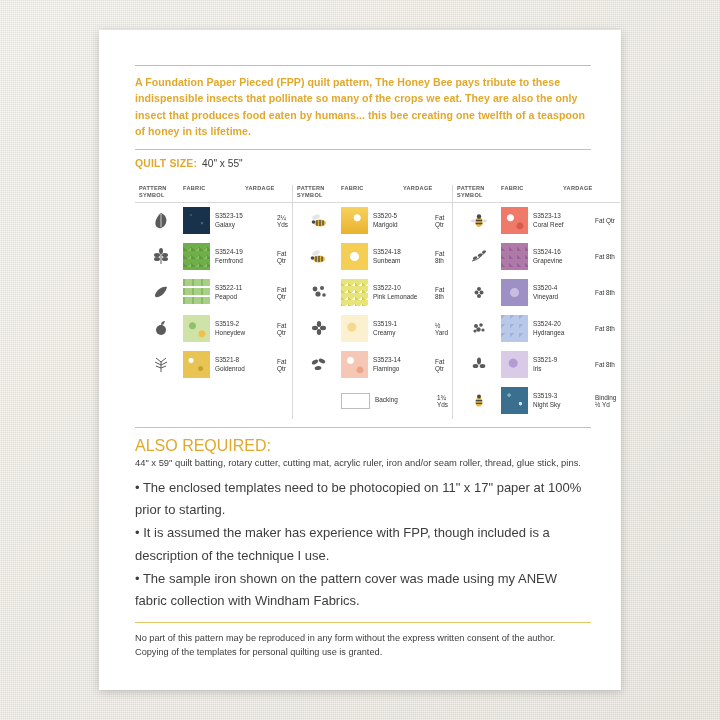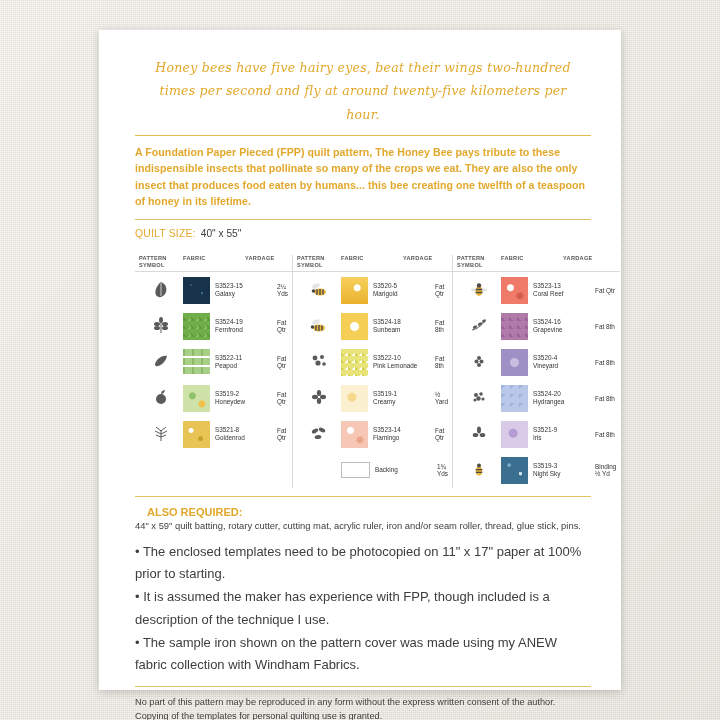--- a/index.html
+++ b/index.html
@@ -39,21 +39,21 @@
   .intro{
     color:#e2a82b;
     font-size:10.6px;
     font-weight:bold;
     line-height:1.55;
     letter-spacing:.05px;
   }
 
   .linerow{display:flex;gap:5px;align-items:baseline;}
   .label{
-    color:#e2a82b;font-weight:normal;font-size:10.4px;letter-spacing:.2px;
+    color:#e2a82b;font-weight:bold;font-size:10.4px;letter-spacing:.2px;
   }
   .val{color:#3d3d3d;font-size:10.2px;}
   .fabreq{color:#3d3d3d;font-size:9.5px;line-height:1.5;}
 
   
   .tbl{margin-top:11px;display:flex;gap:0;}
   .col{flex:1;}
   .col + .col{border-left:1px solid #d9d9d9;}
   .hdr{
     display:flex;font-size:5.6px;color:#555;font-weight:bold;
@@ -68,36 +68,35 @@
   .sym{width:44px;display:flex;align-items:center;justify-content:center;}
   .sym svg{display:block;}
   .swatch{
     width:27px;height:27px;border:0;flex:none;margin-right:5px;
   }
   .fabtxt{width:62px;font-size:6.4px;color:#333;line-height:1.35;}
   .yd{flex:1;font-size:6.4px;color:#333;}
   .fabcell{display:flex;align-items:center;}
   .blankbox{width:27px;height:14px;border:1px solid #bdbdbd;margin-right:5px;}
 
-  .also{color:#e2a82b;font-weight:bold;font-size:11px;margin-top:9px;margin-left:12px;}
+  .also{color:#e2a82b;font-weight:normal;font-size:16px;margin-top:9px;}
   .body{color:#3d3d3d;font-size:9.4px;line-height:1.6;}
   .bullets{color:#3d3d3d;font-size:13px;line-height:1.75;margin-top:7px;}
 
   .legal{color:#3d3d3d;font-size:9.2px;line-height:1.55;}
   .legal2{color:#3d3d3d;font-size:9.2px;line-height:1.55;margin-top:8px;}
 </style>
 </head>
 <body>
 
 <div class="bg"></div>
 
 <div class="sheet">
   <div class="inner">
 
-    <div class="headline">Honey bees have five hairy eyes, beat their wings two-hundred times per second and fly at around twenty-five kilometers per hour.</div>
 
     <div class="rule"></div>
 
     <div class="intro">A Foundation Paper Pieced (FPP) quilt pattern, The Honey Bee pays tribute to these indispensible insects that pollinate so many of the crops we eat. They are also the only insect that produces food eaten by humans... this bee creating one twelfth of a teaspoon of honey in its lifetime.</div>
 
     <div class="rule thin"></div>
 
     <div class="linerow">
       <span class="label">QUILT SIZE:</span>
       <span class="val">40" x 55"</span>

